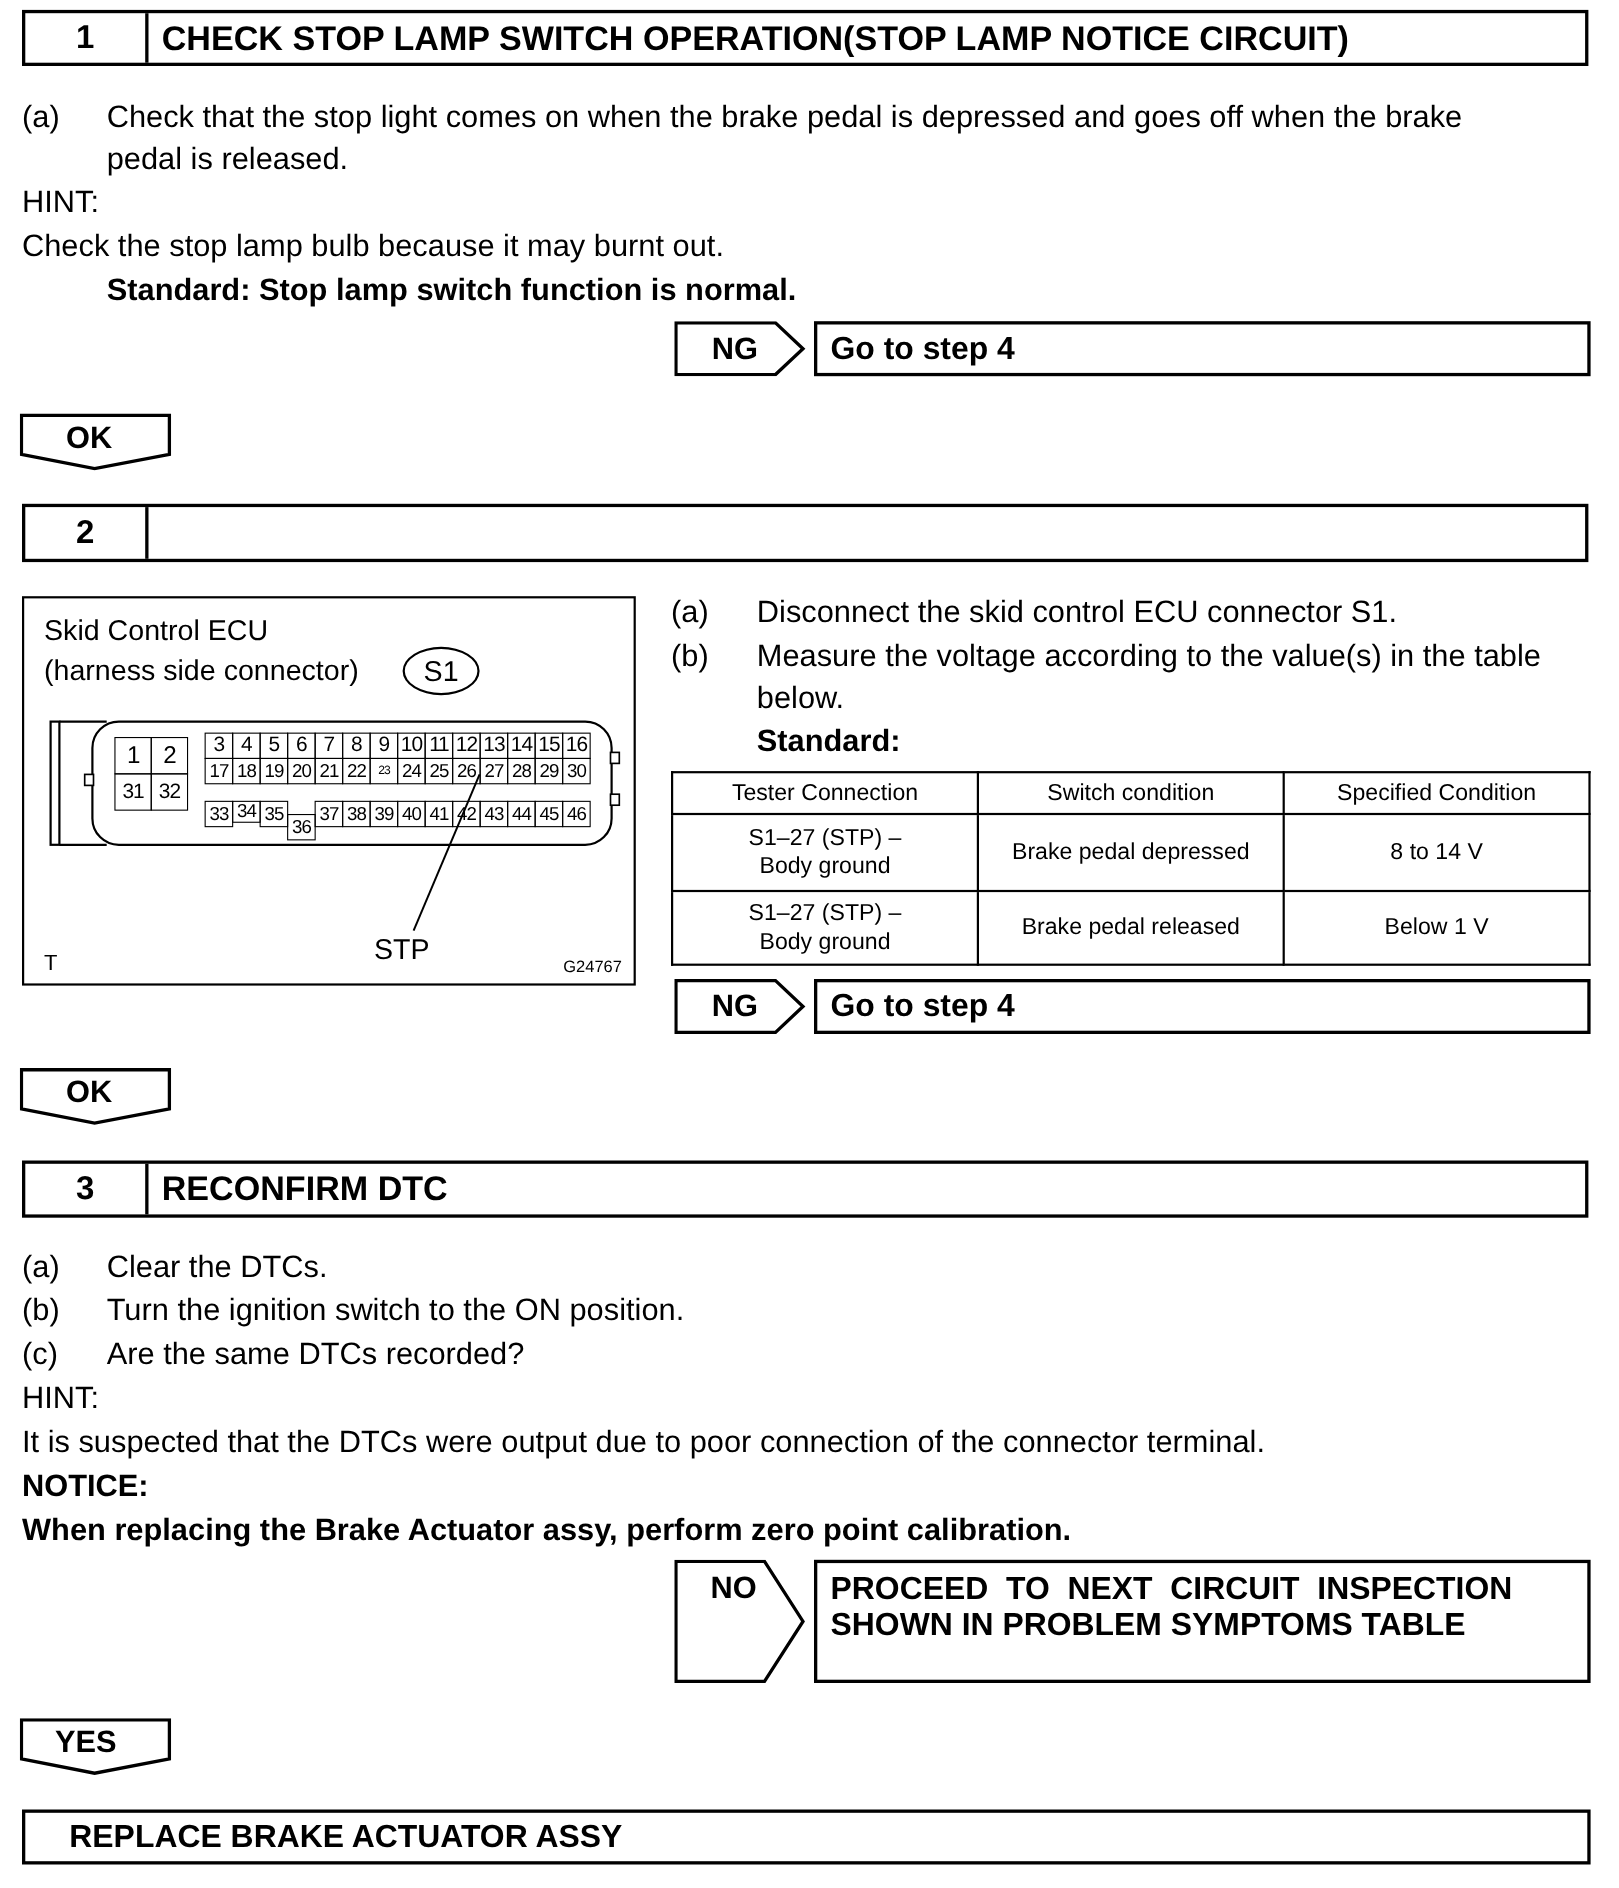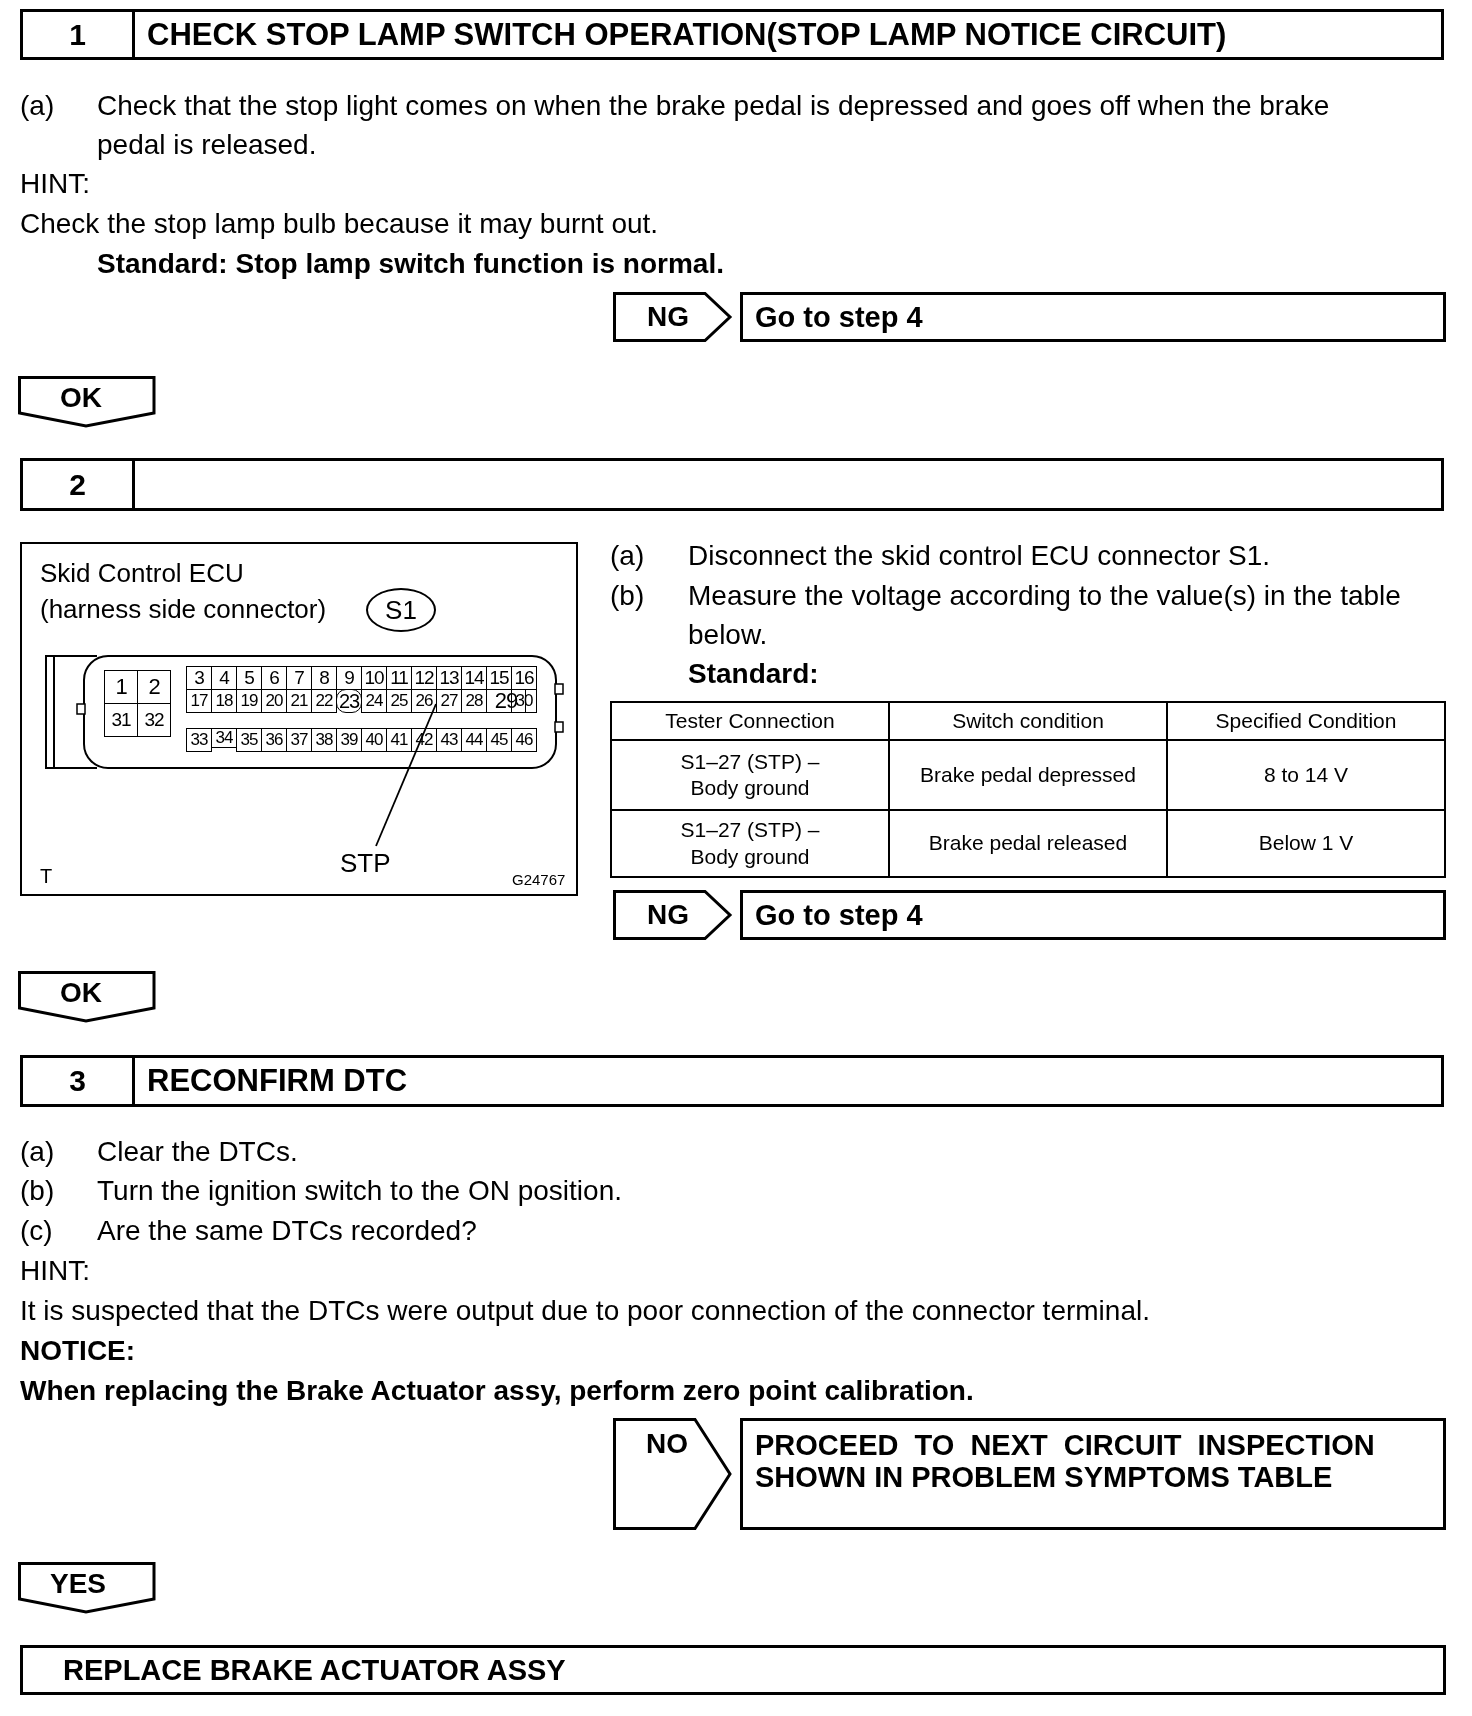--- a/index.html
+++ b/index.html
@@ -93,34 +93,34 @@
       <div class="pin" style="left: 300px; top: 0px; width: 26px; height: 24px; font-size: 19px;">15</div>
       <div class="pin" style="left: 325px; top: 0px; width: 26px; height: 24px; font-size: 19px;">16</div>
     </div>
   <div id="row2" class="abs" style="left:164px;top:145px;">
       <div class="pin" style="left: 0px; top: 0px; width: 26px; height: 24px; font-size: 17px;">17</div>
       <div class="pin" style="left: 25px; top: 0px; width: 26px; height: 24px; font-size: 17px;">18</div>
       <div class="pin" style="left: 50px; top: 0px; width: 26px; height: 24px; font-size: 17px;">19</div>
       <div class="pin" style="left: 75px; top: 0px; width: 26px; height: 24px; font-size: 17px;">20</div>
       <div class="pin" style="left: 100px; top: 0px; width: 26px; height: 24px; font-size: 17px;">21</div>
       <div class="pin" style="left: 125px; top: 0px; width: 26px; height: 24px; font-size: 17px;">22</div>
-      <div class="pin" style="left: 150px; top: 0px; width: 26px; height: 24px; font-size: 20px; border-radius: 10px;">23</div>
+      <div class="pin" style="left: 150px; top: 0px; width: 26px; height: 24px; font-size: 11px;">23</div>
       <div class="pin" style="left: 175px; top: 0px; width: 26px; height: 24px; font-size: 17px;">24</div>
       <div class="pin" style="left: 200px; top: 0px; width: 26px; height: 24px; font-size: 17px;">25</div>
       <div class="pin" style="left: 225px; top: 0px; width: 26px; height: 24px; font-size: 17px;">26</div>
       <div class="pin" style="left: 250px; top: 0px; width: 26px; height: 24px; font-size: 17px;">27</div>
       <div class="pin" style="left: 275px; top: 0px; width: 26px; height: 24px; font-size: 17px;">28</div>
-      <div class="pin" style="left: 300px; top: 0px; width: 40px; height: 24px; font-size: 22px;">29</div>
+      <div class="pin" style="left: 300px; top: 0px; width: 26px; height: 24px; font-size: 17px;">29</div>
       <div class="pin" style="left: 325px; top: 0px; width: 26px; height: 24px; font-size: 17px;">30</div>
     </div>
   <div id="row3" class="abs" style="left:164px;top:184px;">
       <div class="pin" style="left: 0px; top: 0px; width: 26px; height: 24px; font-size: 17px;">33</div>
       <div class="pin" style="left: 25px; top: 0px; width: 26px; height: 20px; font-size: 17px;">34</div>
       <div class="pin" style="left: 50px; top: 0px; width: 26px; height: 24px; font-size: 17px;">35</div>
-      <div class="pin" style="left: 75px; top: 0px; width: 26px; height: 24px; font-size: 17px;">36</div>
+      <div class="pin" style="left: 75px; top: 12px; width: 26px; height: 24px; font-size: 17px;">36</div>
       <div class="pin" style="left: 100px; top: 0px; width: 26px; height: 24px; font-size: 17px;">37</div>
       <div class="pin" style="left: 125px; top: 0px; width: 26px; height: 24px; font-size: 17px;">38</div>
       <div class="pin" style="left: 150px; top: 0px; width: 26px; height: 24px; font-size: 17px;">39</div>
       <div class="pin" style="left: 175px; top: 0px; width: 26px; height: 24px; font-size: 17px;">40</div>
       <div class="pin" style="left: 200px; top: 0px; width: 26px; height: 24px; font-size: 17px;">41</div>
       <div class="pin" style="left: 225px; top: 0px; width: 26px; height: 24px; font-size: 17px;">42</div>
       <div class="pin" style="left: 250px; top: 0px; width: 26px; height: 24px; font-size: 17px;">43</div>
       <div class="pin" style="left: 275px; top: 0px; width: 26px; height: 24px; font-size: 17px;">44</div>
       <div class="pin" style="left: 300px; top: 0px; width: 26px; height: 24px; font-size: 17px;">45</div>
       <div class="pin" style="left: 325px; top: 0px; width: 26px; height: 24px; font-size: 17px;">46</div>

